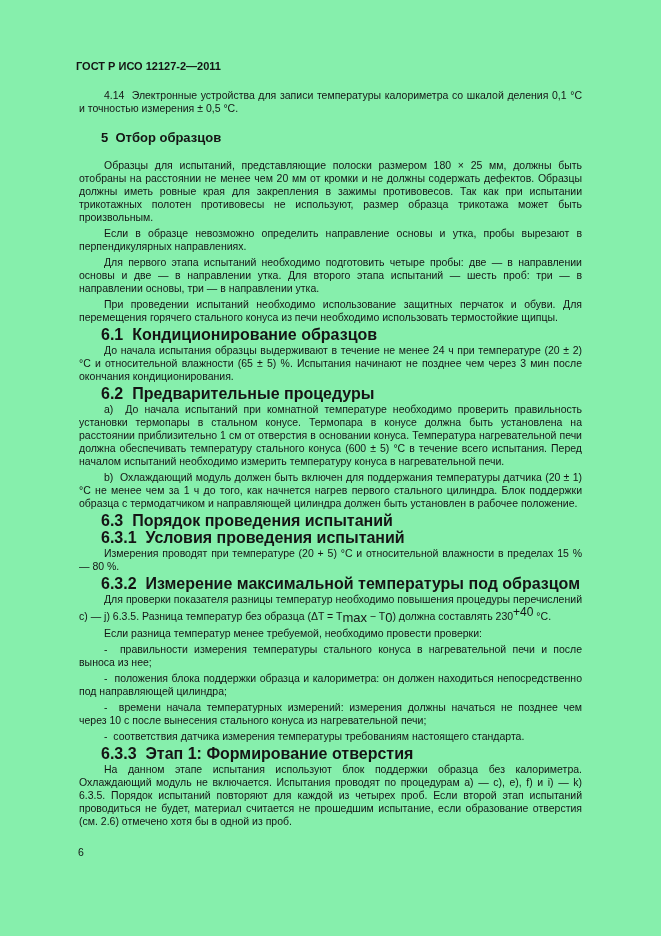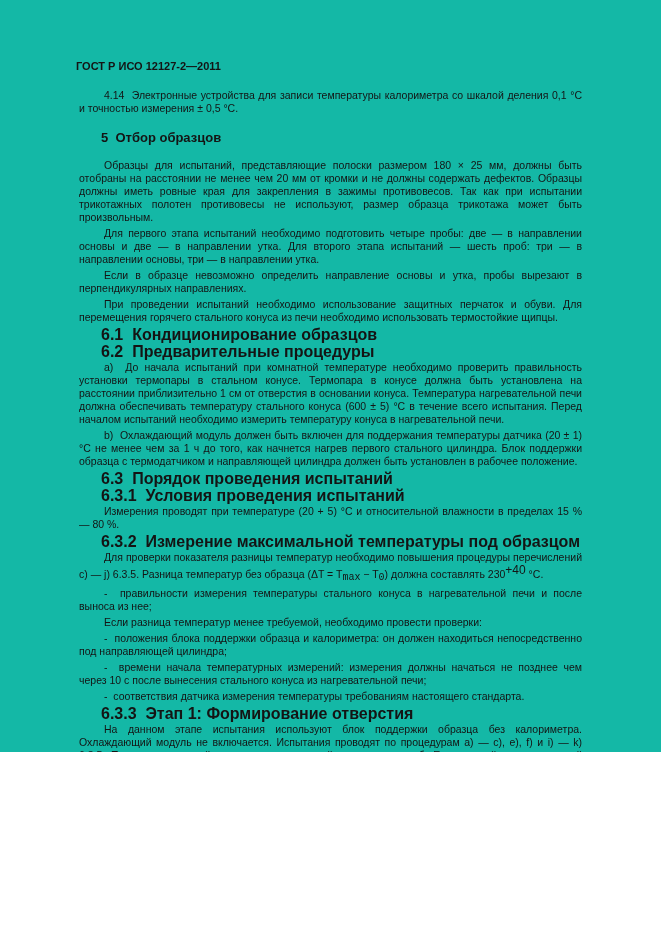--- a/index.html
+++ b/index.html
@@ -1,21 +1,21 @@
 <!DOCTYPE html>
 <html lang="ru"><head>
 <meta charset="utf-8">
 <style>
   * { box-sizing: border-box; }
   html, body { margin: 0; padding: 0; background: #ffffff; }
   .page {
     position: relative;
     width: 661px;
-    height: 752px;
-    background: #14b8a6;
+    height: 936px;
+    background: #86efac;
     color: #141414;
     font-family: "Liberation Sans", sans-serif;
     font-size: 10.5px;
     line-height: 13px;
     overflow: hidden;
   }
   .content {
     padding: 60px 76px 0 76px;
   }
   .running-header {
@@ -36,63 +36,64 @@
     text-indent: 25px;
   }
   h3.sub-heading {
     font-size: 16px;
     line-height: 13px;
     font-weight: bold;
     margin: 4px 0 1px 0;
     text-indent: 25px;
   }
   .it { }
-  .sub { font-size: 10px; vertical-align: -2px; font-family: Liberation Mono, monospace; }
+  .sub { font-size: 13px; vertical-align: -2px; }
   .sup { font-size: 12px; vertical-align: 4px; }
   .page-number {
     position: absolute;
     left: 78px;
     top: 846px;
     font-size: 10.5px;
   }
 </style>
 </head>
 <body>
 
 <div class="page">
   <div class="content">
 
     <div class="running-header">ГОСТ Р ИСО 12127-2—2011</div>
 
     <p class="body">4.14&nbsp;&nbsp;Электронные устройства для записи температуры калориметра со шкалой деления 0,1 °C и точностью измерения ± 0,5 °C.</p>
 
     <h2 class="big-heading">5&nbsp;&nbsp;Отбор образцов</h2>
     <p class="body">Образцы для испытаний, представляющие полоски размером 180 × 25 мм, должны быть отобраны на расстоянии не менее чем 20 мм от кромки и не должны содержать дефектов. Образцы должны иметь ровные края для закрепления в зажимы противовесов. Так как при испытании трикотажных полотен противовесы не используют, размер образца трикотажа может быть произвольным.</p>
+    <p class="body">Если в образце невозможно определить направление основы и утка, пробы вырезают в перпендикулярных направлениях.</p>
     <p class="body">Для первого этапа испытаний необходимо подготовить четыре пробы: две — в направлении основы и две — в направлении утка. Для второго этапа испытаний — шесть проб: три — в направлении основы, три — в направлении утка.</p>
-    <p class="body">Если в образце невозможно определить направление основы и утка, пробы вырезают в перпендикулярных направлениях.</p>
 
     <p class="body">При проведении испытаний необходимо использование защитных перчаток и обуви. Для перемещения горячего стального конуса из печи необходимо использовать термостойкие щипцы.</p>
 
     <h3 class="sub-heading">6.1&nbsp;&nbsp;Кондиционирование образцов</h3>
+    <p class="body">До начала испытания образцы выдерживают в течение не менее 24 ч при температуре (20 ± 2) °C и относительной влажности (65 ± 5) %. Испытания начинают не позднее чем через 3 мин после окончания кондиционирования.</p>
 
     <h3 class="sub-heading">6.2&nbsp;&nbsp;Предварительные процедуры</h3>
     <p class="body">a)&nbsp;&nbsp;До начала испытаний при комнатной температуре необходимо проверить правильность установки термопары в стальном конусе. Термопара в конусе должна быть установлена на расстоянии приблизительно 1 см от отверстия в основании конуса. Температура нагревательной печи должна обеспечивать температуру стального конуса (600 ± 5) °C в течение всего испытания. Перед началом испытаний необходимо измерить температуру конуса в нагревательной печи.</p>
     <p class="body">b)&nbsp;&nbsp;Охлаждающий модуль должен быть включен для поддержания температуры датчика (20 ± 1) °C не менее чем за 1 ч до того, как начнется нагрев первого стального цилиндра. Блок поддержки образца с термодатчиком и направляющей цилиндра должен быть установлен в рабочее положение.</p>
 
     <h3 class="sub-heading">6.3&nbsp;&nbsp;Порядок проведения испытаний</h3>
 
     <h3 class="sub-heading">6.3.1&nbsp;&nbsp;Условия проведения испытаний</h3>
     <p class="body">Измерения проводят при температуре (20 + 5) °C и относительной влажности в пределах 15 % — 80 %.</p>
 
     <h3 class="sub-heading">6.3.2&nbsp;&nbsp;Измерение максимальной температуры под образцом</h3>
     <p class="body">
       <span>Для проверки показателя разницы температур необходимо повышения процедуры перечислений с) — j) 6.3.5. Разница температур без образца (</span><span class="it">ΔT</span><span> = </span><span class="it">T</span><span class="sub">max</span><span> − </span><span class="it">T</span><span class="sub">0</span><span>) должна составлять 230</span><span class="sup">+40</span><span> °C.</span>
     </p>
+    <p class="body">Если разница температур менее требуемой, необходимо провести проверки:</p>
     <p class="body">-&nbsp;&nbsp;правильности измерения температуры стального конуса в нагревательной печи и после выноса из нее;</p>
-    <p class="body">Если разница температур менее требуемой, необходимо провести проверки:</p>
     <p class="body">-&nbsp;&nbsp;положения блока поддержки образца и калориметра: он должен находиться непосредственно под направляющей цилиндра;</p>
     <p class="body">-&nbsp;&nbsp;времени начала температурных измерений: измерения должны начаться не позднее чем через 10 с после вынесения стального конуса из нагревательной печи;</p>
     <p class="body">-&nbsp;&nbsp;соответствия датчика измерения температуры требованиям настоящего стандарта.</p>
 
     <h3 class="sub-heading">6.3.3&nbsp;&nbsp;Этап 1: Формирование отверстия</h3>
     <p class="body">На данном этапе испытания используют блок поддержки образца без калориметра. Охлаждающий модуль не включается. Испытания проводят по процедурам a) — c), e), f) и i) — k) 6.3.5. Порядок испытаний повторяют для каждой из четырех проб. Если второй этап испытаний проводиться не будет, материал считается не прошедшим испытание, если образование отверстия (см. 2.6) отмечено хотя бы в одной из проб.</p>
 
   </div>
 
   <div class="page-number">6</div>

